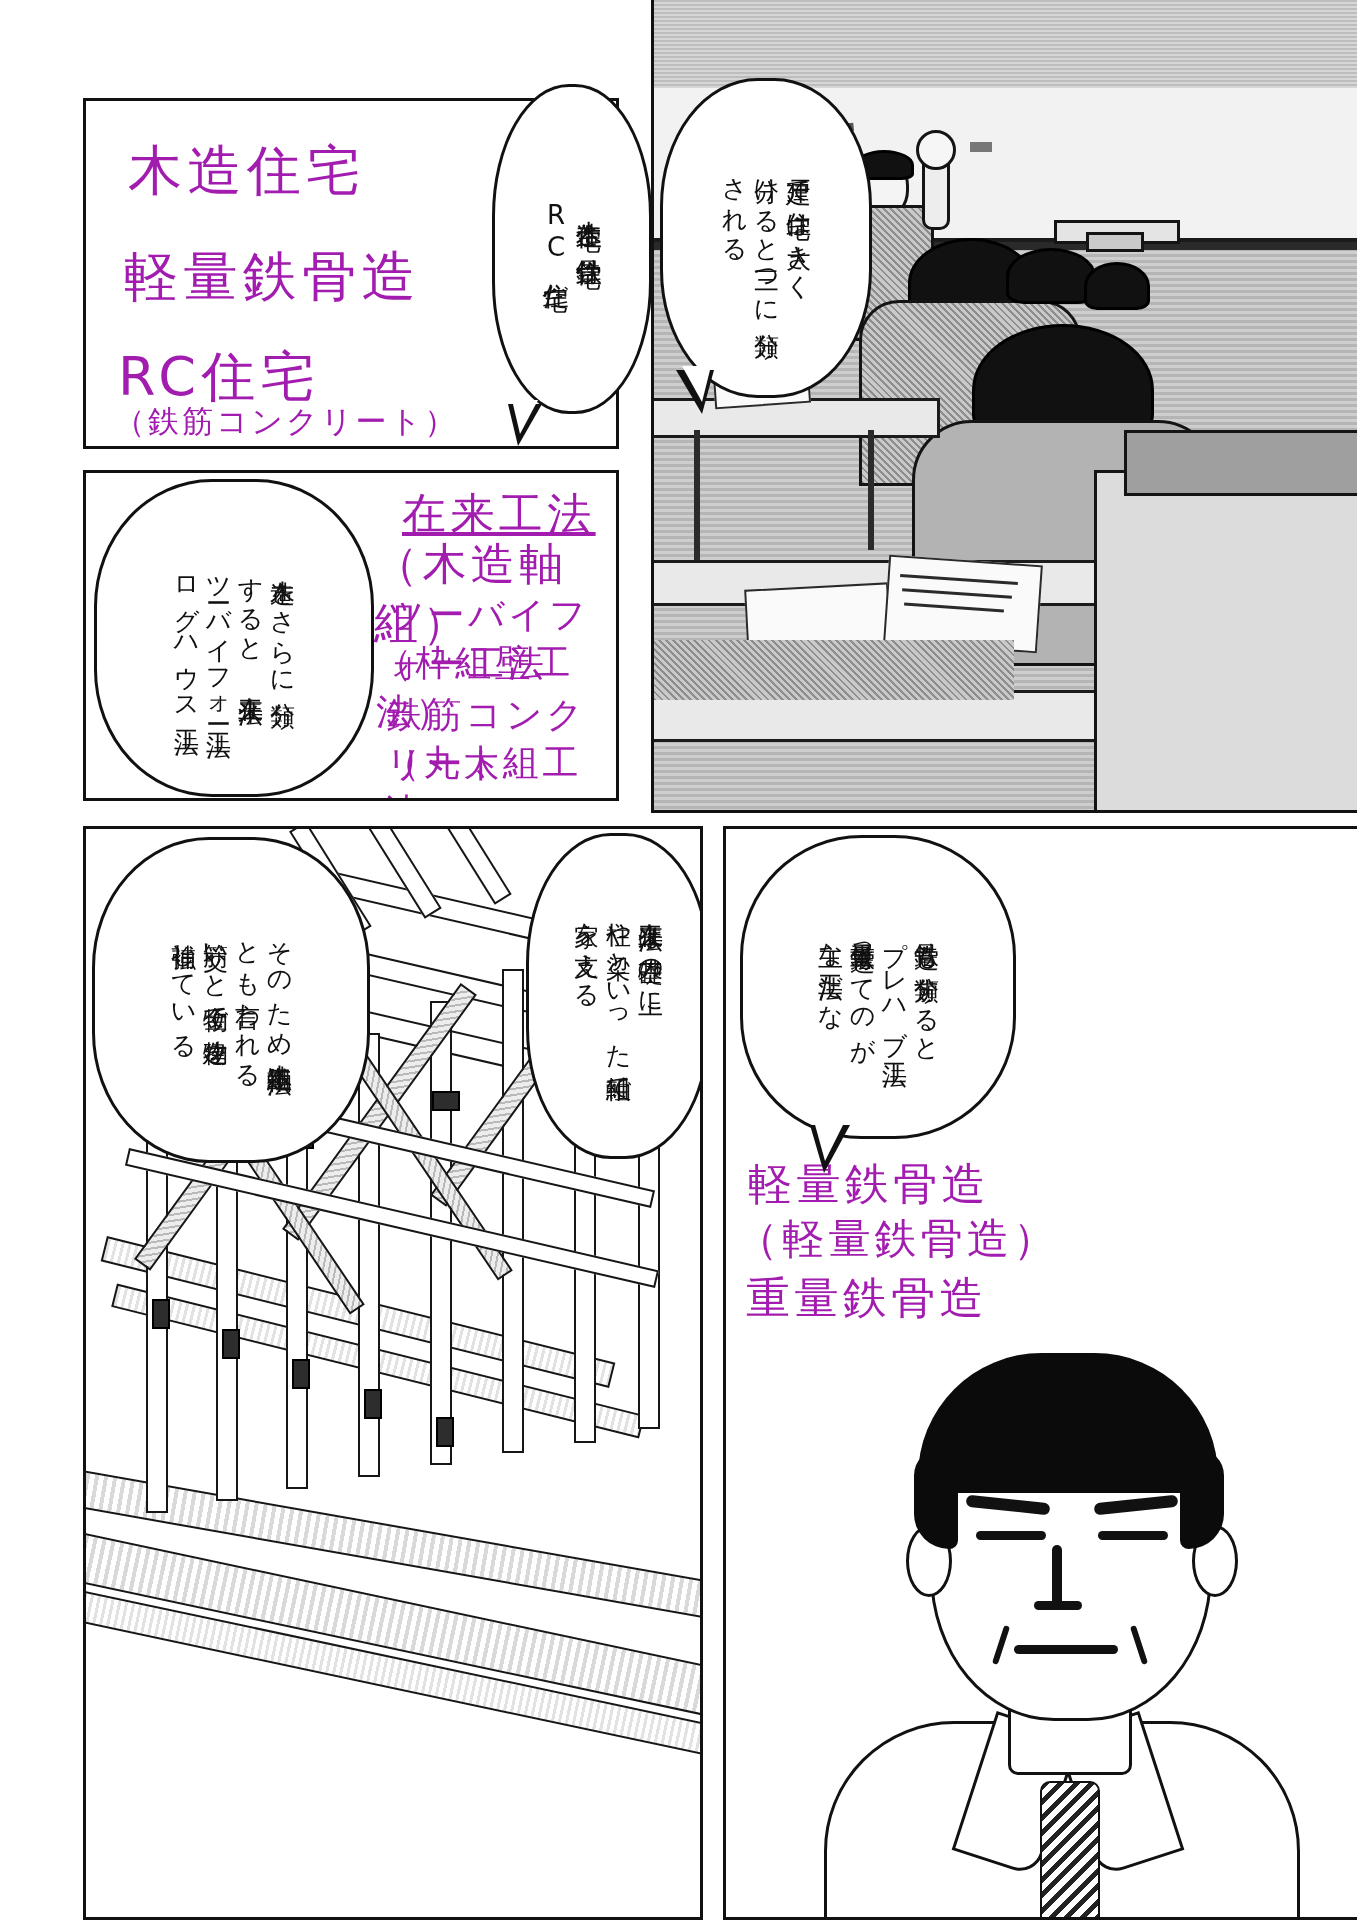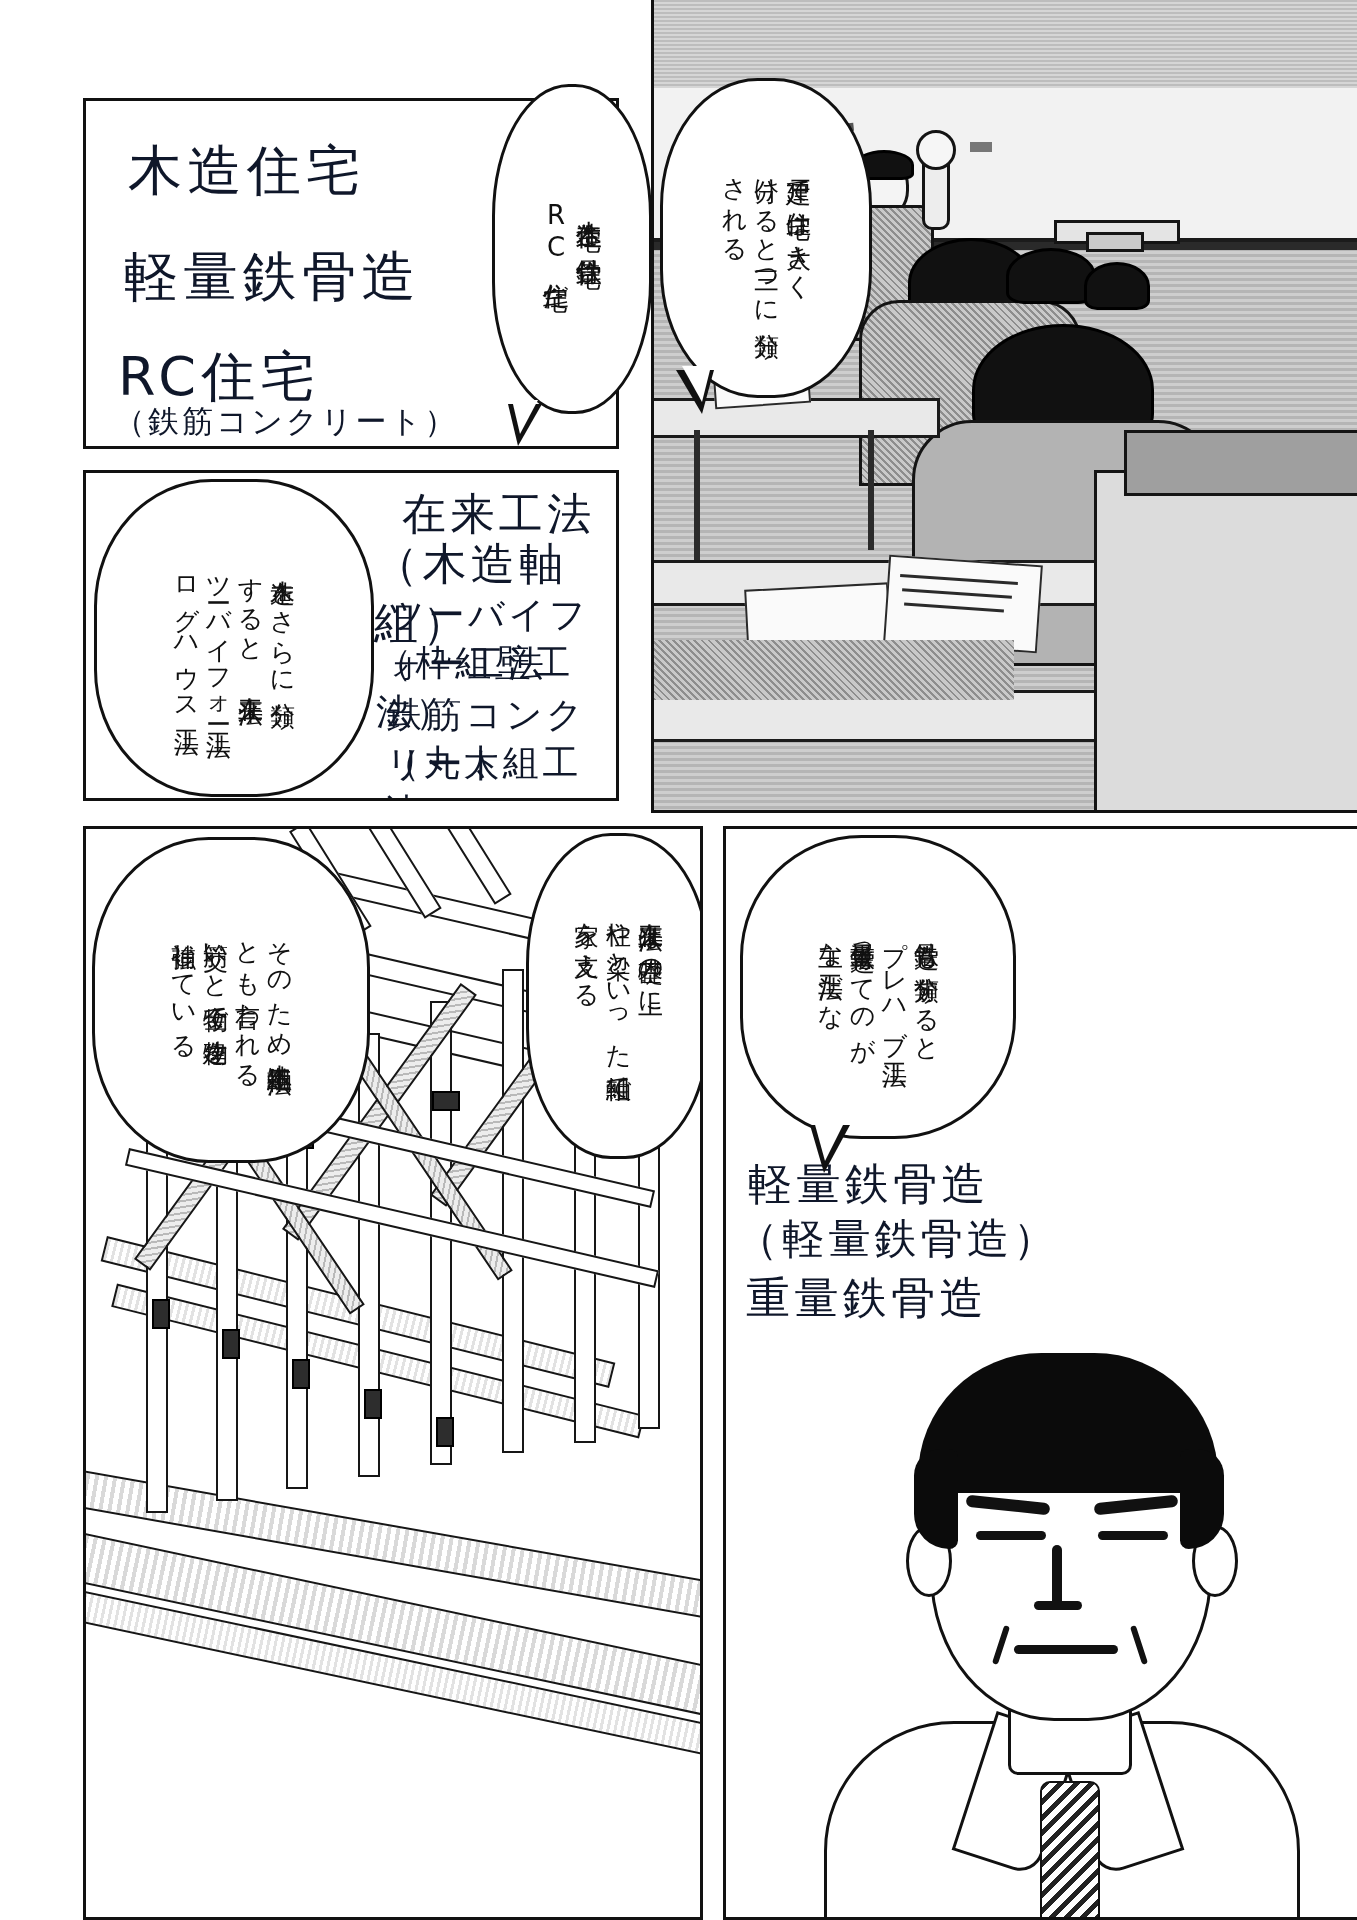--- a/index.html
+++ b/index.html
@@ -54,21 +54,21 @@
   .balloon .vtext { text-align: start; }
   .tail {
     position: absolute;
     width: 0; height: 0;
     z-index: 7;
   }
 
   
   .hand {
     font-family: "DejaVu Sans", sans-serif;
-    color: #0f172a;
+    color: #a21caf;
     letter-spacing: 0.10em;
   }
 
   
   .photo {
     position: absolute;
     inset: 0;
     background: #cfcfcf;
   }
   .ph-wallTop {
@@ -250,21 +250,21 @@
   </div>
 
   <div class="balloon" style="left:492px; top:84px; width:160px; height:330px; border-radius:48% / 40%;">
     <div class="vtext" style="font-size:26px;">木造住宅と鉄骨住宅
 RC住宅だ</div>
   </div>
   <div class="tail" style="left:508px; top:404px; border-left:10px solid transparent; border-right:24px solid transparent; border-top:42px solid #111; z-index:7;"></div>
   <div class="tail" style="left:512px; top:400px; border-left:8px solid transparent; border-right:18px solid transparent; border-top:34px solid #fff; z-index:8;"></div>
 
   <div class="panel" style="left:83px; top:470px; width:536px; height:331px;">
-    <div class="hand" style="position:absolute; left:316px; top:12px; font-size:44px;">在来工法</div>
+    <div class="hand" style="position:absolute; left:316px; top:12px; font-size:44px;text-decoration:underline;">在来工法</div>
     <div class="hand" style="position:absolute; left:288px; top:62px; font-size:44px;">（木造軸組）</div>
     <div class="hand" style="position:absolute; left:302px; top:118px; font-size:36px;">ツーバイフォー工法</div>
     <div class="hand" style="position:absolute; left:290px; top:166px; font-size:36px;">（枠組壁工法）</div>
     <div class="hand" style="position:absolute; left:300px; top:218px; font-size:36px;">鉄筋コンクリート</div>
     <div class="hand" style="position:absolute; left:298px; top:266px; font-size:36px;">（丸太組工法）</div>
 
     <div class="balloon" style="left:8px; top:6px; width:280px; height:318px; border-radius:42% / 40%;">
       <div class="vtext" style="font-size:25px;">木造をさらに分類
 すると　在来工法
 ツーバイフォー工法

